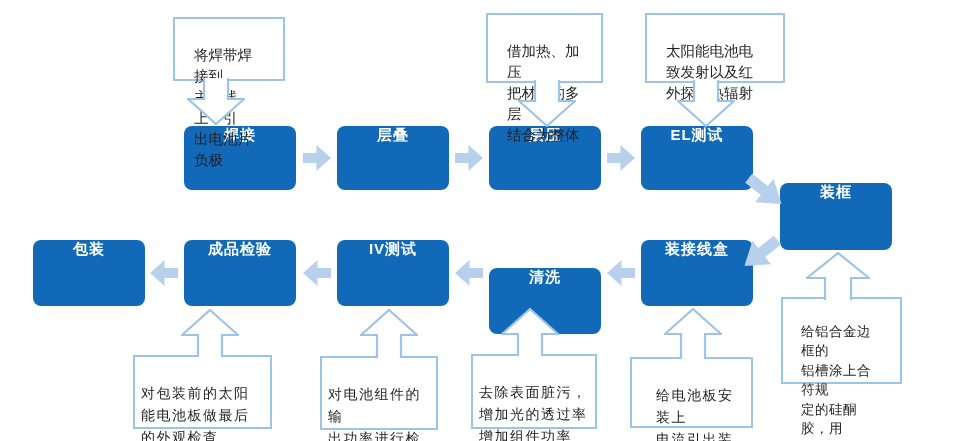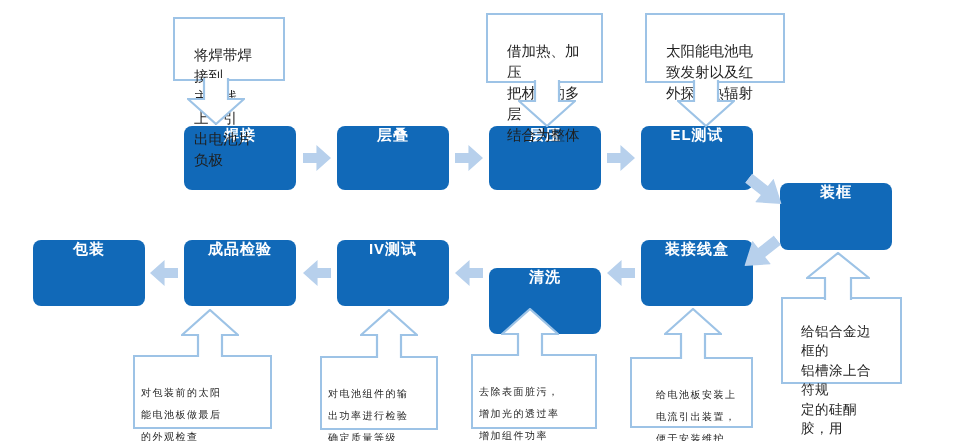--- a/index.html
+++ b/index.html
@@ -24,21 +24,21 @@
   .arr-right{clip-path:polygon(0 31%,48% 31%,48% 0,100% 50%,48% 100%,48% 69%,0 69%);}
   .arr-left{clip-path:polygon(100% 31%,52% 31%,52% 0,0 50%,52% 100%,52% 69%,100% 69%);}
   .callout{
     position:absolute;background:var(--callout-bg);
     border:2px solid var(--callout-border);
     color:var(--callout-text);
     font-family:"DejaVu Serif","Liberation Serif",serif;
     white-space:pre-line;box-sizing:border-box;
   }
   .callout-top{font-size:14.5px;line-height:21px;padding:5px 19px;}
-  .callout-bottom{font-size:10px;line-height:22px;padding:3px 6px;letter-spacing:1.5px;}
+  .callout-bottom{font-size:14px;line-height:22px;padding:3px 6px;letter-spacing:1.5px;}
   .callout-side{font-size:13.5px;line-height:19.5px;padding:3px 18px;letter-spacing:0.5px;}
   .hollow{position:absolute;color:var(--callout-border);}
 </style>
 </head>
 <body>
 
 <div class="stage">
 
   <div class="box" style="left:184px;top:126px;width:112px;height:64px;">
     <span>焊接</span>

